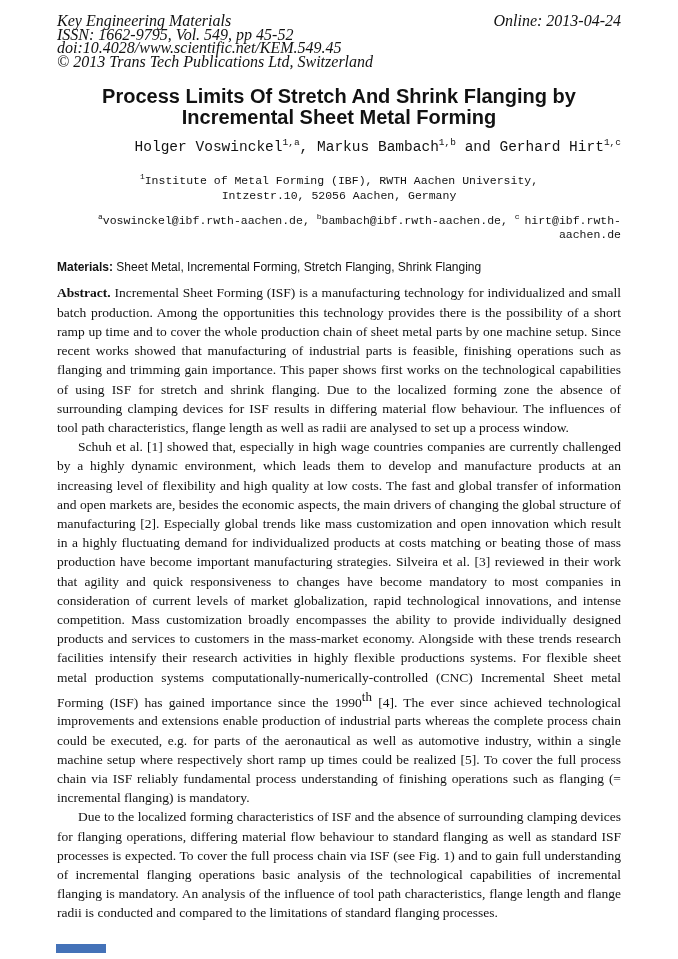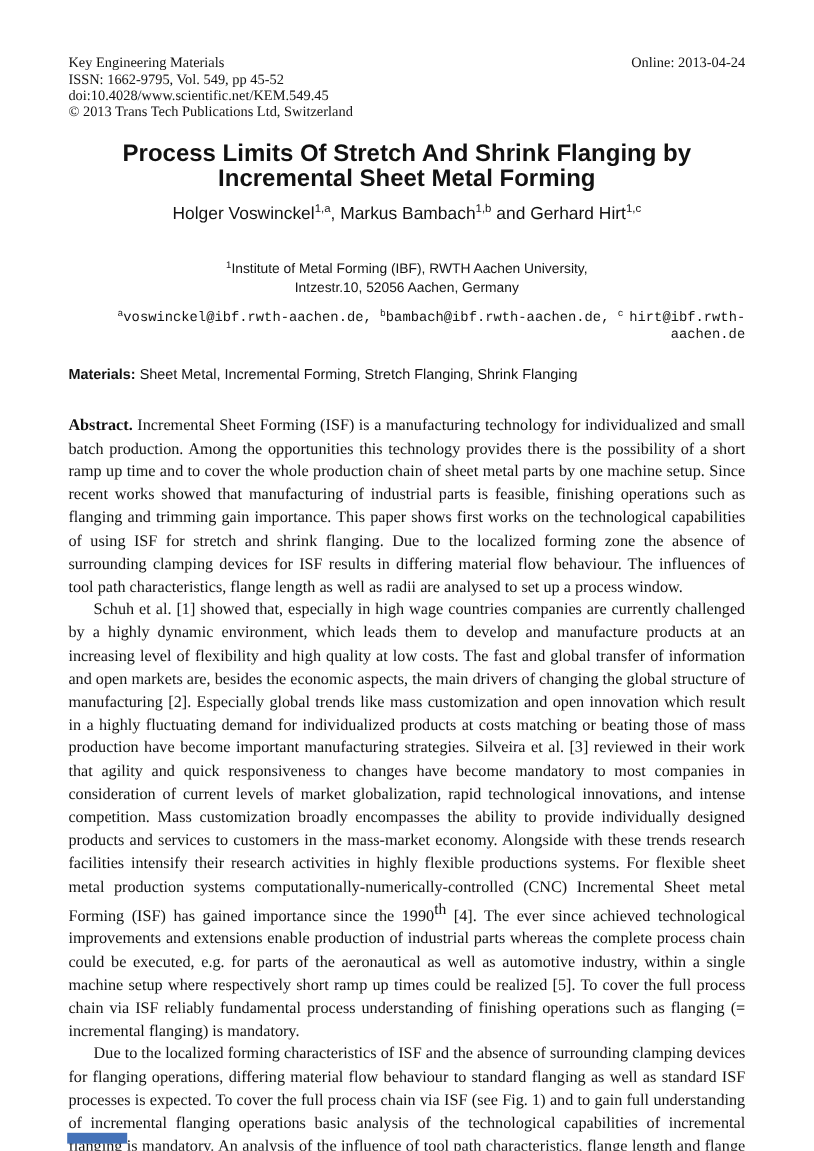--- a/index.html
+++ b/index.html
@@ -12,46 +12,46 @@
     overflow: hidden;
   }
   .page {
     position: absolute; inset: 0;
     padding: 14px 57px 0 57px;
     box-sizing: border-box;
   }
   
   .header-row {
     display: flex; justify-content: space-between; align-items: flex-start;
-    font-size: 12px; line-height: 13.5px;
+    font-style: italic;
+    font-size: 16px; line-height: 13.5px;
     font-family: "Liberation Serif", serif;
-    margin-top: 32px;
   }
   .header-left div { white-space: nowrap; }
   .online-date { white-space: nowrap; }
   
   .paper-title {
     margin: 18px auto 0 auto;
     max-width: 545px;
     text-align: center;
     font-family: "Liberation Sans", sans-serif;
     font-weight: bold;
     font-size: 20px; line-height: 21px;
   }
   .authors {
     margin-top: 5px;
-    text-align: center;
-    font-family: Liberation Sans, sans-serif;
+    text-align: right;
+    font-family: Liberation Mono, monospace;
     font-size: 14.5px; line-height: 20px;
   }
   .authors sup { font-size: 9.5px; }
   .affiliation {
-    margin-top: 24px;
+    margin-top: 12px;
     text-align: center;
-    font-family: Liberation Sans, sans-serif;
+    font-family: Liberation Mono, monospace;
     font-size: 11.5px; line-height: 15px;
   }
   .affiliation sup, .emails sup { font-size: 8px; }
   .emails {
     margin-top: 6px;
     text-align: right;
     font-family: Liberation Mono, monospace;
     font-size: 11.5px; line-height: 15px;
   }
   .keywords {
@@ -61,21 +61,21 @@
   }
   .keywords .kw-label { font-weight: bold; }
   
   .body-text {
     margin: 0;
     font-family: "Liberation Serif", serif;
     font-size: 13.5px; line-height: 19.2px;
     text-align: justify;
   }
   .body-text sup { font-size: 13px; }
-  .abstract { margin-top: 24px; }
+  .abstract { margin-top: 8px; }
   .abstract .abs-label { font-weight: bold; }
   .indent { text-indent: 21px; }
   .section-heading {
     font-family: "Liberation Serif", serif;
     font-weight: bold;
     font-size: 13.5px; line-height: 19px;
     margin: 13px 0 4px 0;
   }
   .section-heading.second { margin-top: 21px; }
   

